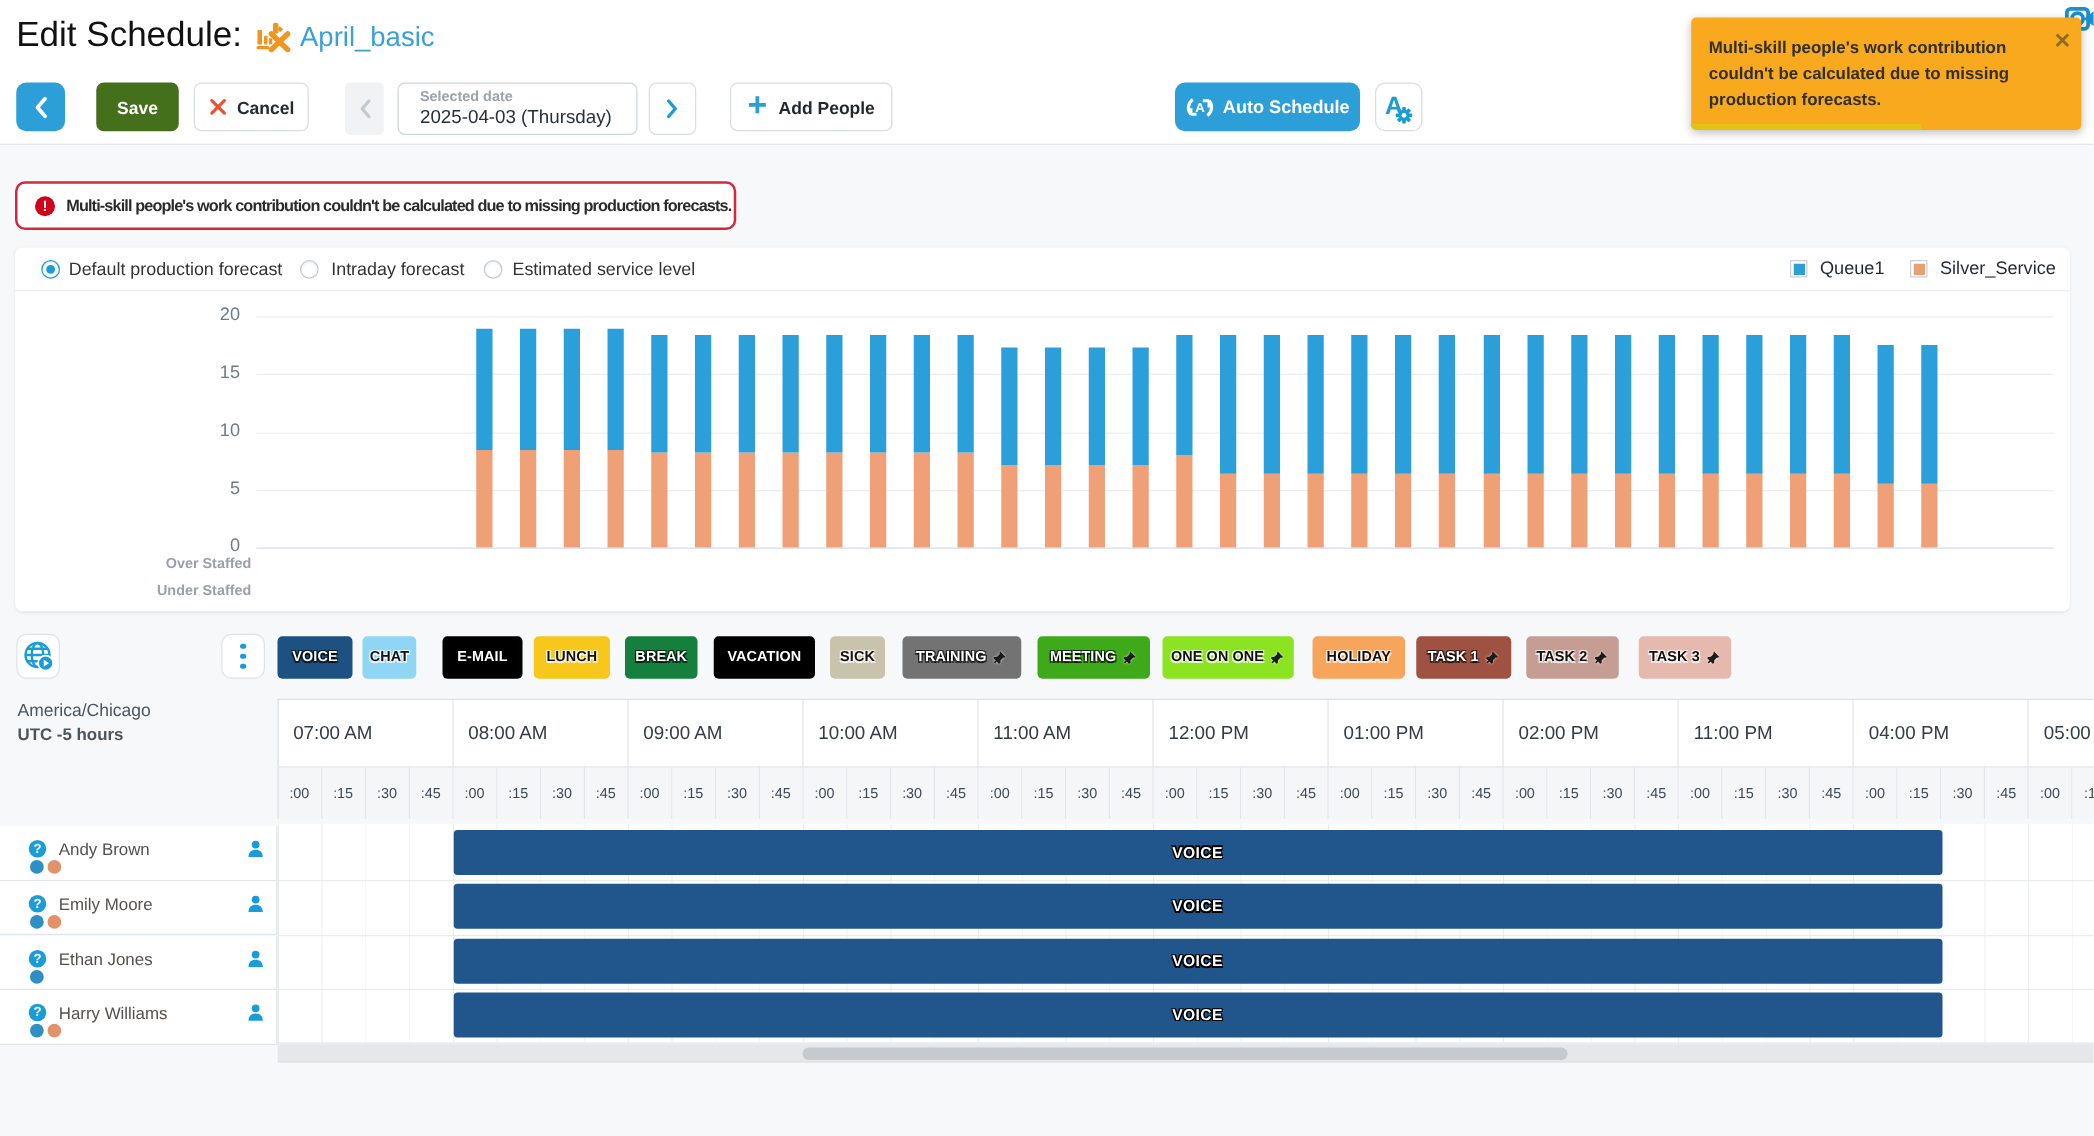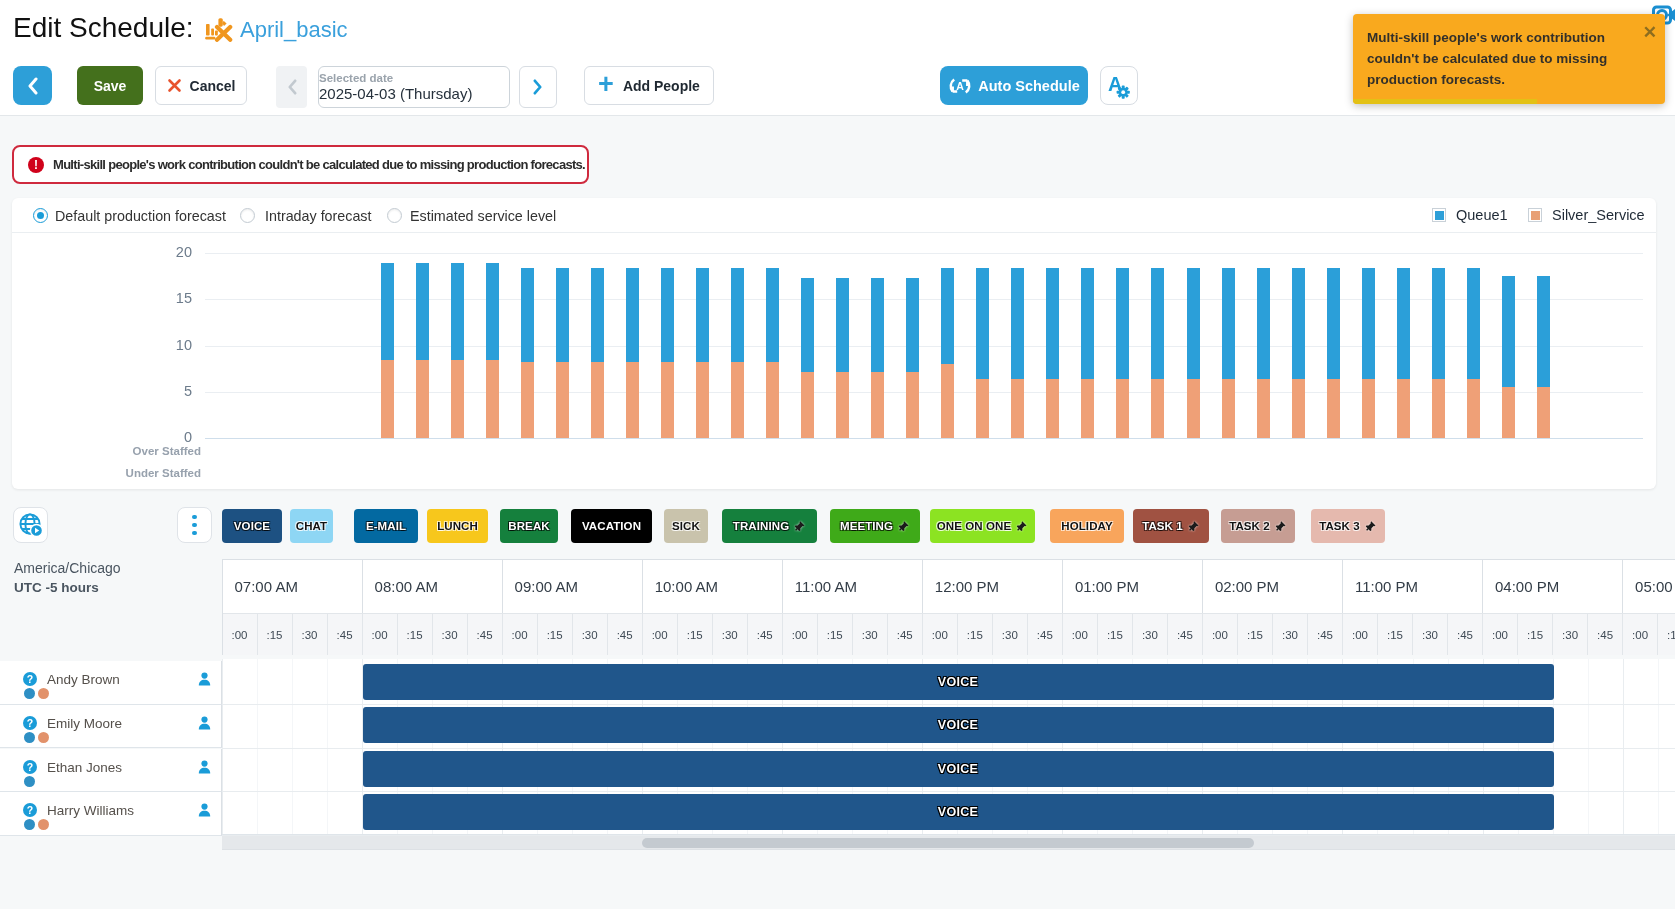--- a/index.html
+++ b/index.html
@@ -11,21 +11,21 @@
 #title { position:absolute; left:13px; top:12px; font-size:28px; font-weight:500; color:#111; letter-spacing:0px; }
 #titleicon { position:absolute; left:204px; top:16px; }
 #schedname { position:absolute; left:240px; top:17px; font-size:22px; color:#3aa0dc; }
 
 
 .btn { position:absolute; top:66px; height:39px; border-radius:6px; display:flex; align-items:center; justify-content:center; font-weight:bold; font-size:14px; }
 #backbtn { left:13px; width:39px; background:#2d9fd8; border-radius:8px; }
 #savebtn { left:77px; width:66px; background:#44701c; color:#fff; }
 #cancelbtn { left:155px; width:92px; background:#fff; border:1px solid #d8dde3; color:#222b35; gap:8px; }
 #prevbtn { left:276px; width:31px; top:66px; height:42px; background:#f0f2f4; border-radius:4px; }
-#datebox { left:318px; width:192px; top:66px; height:42px; background:#fff; border:1px solid #cdd4da; flex-direction:column; gap:1px; align-items:flex-start; }
+#datebox { left:318px; width:192px; top:66px; height:42px; background:#fff; border:1px solid #cdd4da; flex-direction:column; gap:1px; align-items:flex-start; padding-left:17px; }
 #datebox .lab { font-size:11.5px; color:#9aa3ac; font-weight:bold; }
 #datebox .val { font-size:15px; color:#26313c; font-weight:500; }
 #nextbtn { left:519px; width:38px; top:66px; height:42px; background:#fff; border:1px solid #d8dde3; }
 #addbtn { left:584px; width:130px; background:#fff; border:1px solid #d8dde3; color:#1f2831; gap:9px; }
 #plus { color:#2d9fd8; font-size:27px; font-weight:bold; line-height:1; margin-top:-3px; }
 #ptpbtn { left:739px; width:174px; background:#3a650e; color:#fff; font-size:14px; gap:8px; }
 #autobtn { left:940px; width:148px; background:#2d9fd8; color:#fff; border-radius:8px; gap:6px; font-size:14.5px; }
 #agearbtn { left:1100px; width:38px; background:#fff; border:1px solid #d8dde3; border-radius:8px; }
 
 
@@ -301,26 +301,26 @@
         <path d="M17 15.8 l4.2 2.7 l-4.2 2.7 Z" fill="#fff"></path>
       </svg>
     </div>
   <div class="sqbtn" id="dotsbtn">
       <i></i>
       <i></i>
       <i></i>
     </div>
   <div class="act actw" style="left:222px;width:60px;background:#1d5182">VOICE</div>
     <div class="act actd" style="left:290px;width:43px;background:#8ed6f4">CHAT</div>
-    <div class="act actw" style="left:354px;width:64px;background:#0369a1">E-MAIL</div>
+    <div class="act actw" style="left:354px;width:64px;background:#000000">E-MAIL</div>
     <div class="act actd" style="left:427px;width:61px;background:#f7c71c">LUNCH</div>
     <div class="act actw" style="left:500px;width:58px;background:#15803d">BREAK</div>
     <div class="act actw" style="left:571px;width:81px;background:#000000">VACATION</div>
     <div class="act actd" style="left:664px;width:44px;background:#c9c3ac">SICK</div>
-    <div class="act actw" style="left:722px;width:95px;background:#15803d">TRAINING<svg class="pin" width="13" height="13" viewBox="0 0 13 13">
+    <div class="act actw" style="left:722px;width:95px;background:#737373">TRAINING<svg class="pin" width="13" height="13" viewBox="0 0 13 13">
         <path d="M7.2 1.2 L11.5 5.5 L10.2 6.2 L9.6 6.0 L7.4 8.2 L7.3 10.4 L6.2 11.0 L1.8 6.6 L2.4 5.5 L4.6 5.4 L6.8 3.2 L6.6 2.5 Z" fill="#1b1b1b"></path>
         <path d="M2.6 10.2 L4.6 8.2" stroke="#1b1b1b" stroke-width="1.3"></path>
       </svg></div>
     <div class="act actw" style="left:830px;width:90px;background:#3faa19">MEETING<svg class="pin" width="13" height="13" viewBox="0 0 13 13">
         <path d="M7.2 1.2 L11.5 5.5 L10.2 6.2 L9.6 6.0 L7.4 8.2 L7.3 10.4 L6.2 11.0 L1.8 6.6 L2.4 5.5 L4.6 5.4 L6.8 3.2 L6.6 2.5 Z" fill="#1b1b1b"></path>
         <path d="M2.6 10.2 L4.6 8.2" stroke="#1b1b1b" stroke-width="1.3"></path>
       </svg></div>
     <div class="act actd" style="left:930px;width:105px;background:#8ce322">ONE ON ONE<svg class="pin" width="13" height="13" viewBox="0 0 13 13">
         <path d="M7.2 1.2 L11.5 5.5 L10.2 6.2 L9.6 6.0 L7.4 8.2 L7.3 10.4 L6.2 11.0 L1.8 6.6 L2.4 5.5 L4.6 5.4 L6.8 3.2 L6.6 2.5 Z" fill="#1b1b1b"></path>
         <path d="M2.6 10.2 L4.6 8.2" stroke="#1b1b1b" stroke-width="1.3"></path>

